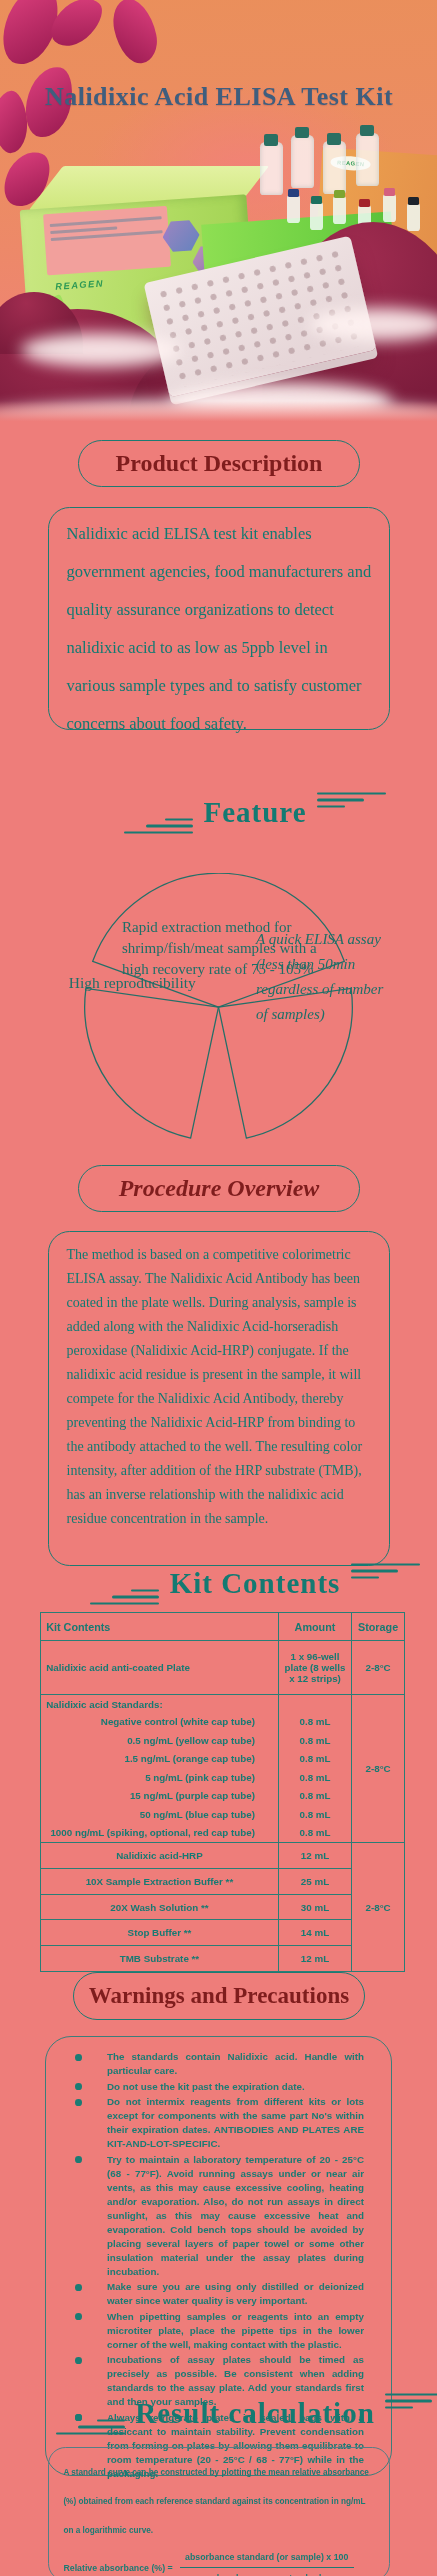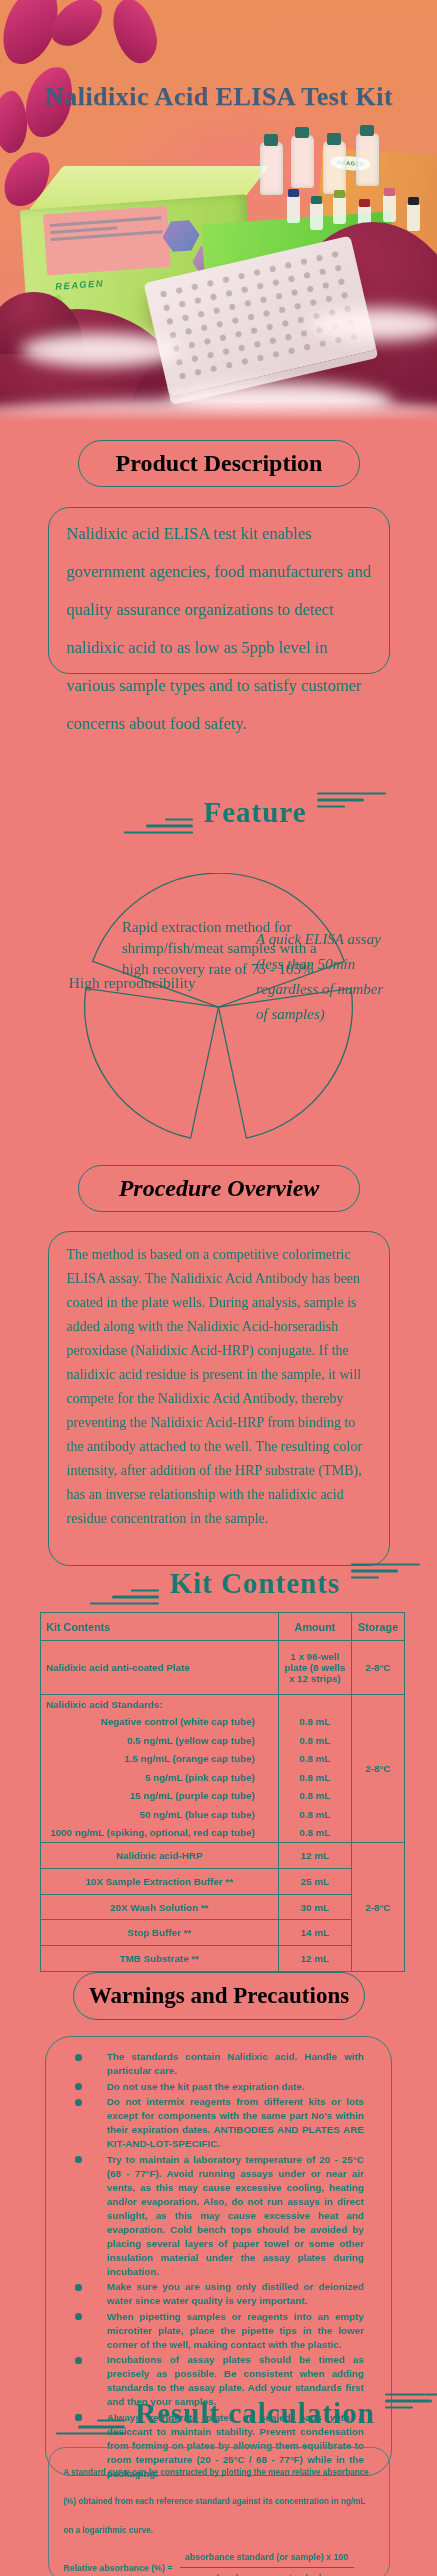--- a/index.html
+++ b/index.html
@@ -83,31 +83,31 @@
       background-image:radial-gradient(circle, rgba(165,135,140,.55) 2.8px, rgba(165,135,140,0) 3.3px);
       background-size:16px 14px;background-position:2.1px 1px;}
   .mist{position:absolute;z-index:7;background:rgba(255,243,242,.9);filter:blur(7.7px);border-radius:50%;}
   .mist.s1{left:20.6px;top:333px;width:160px;height:34px;}
   .mist.s2{left:170px;top:382px;width:222px;height:39px;}
   .mist.s3{right:-10.3px;top:308px;width:139px;height:33px;}
   .mist.s4{left:-20.6px;top:400px;width:484px;height:36px;}
 
   
   .pill{position:absolute;left:50%;transform:translateX(-50%);box-sizing:border-box;
-      border:1.5px solid #1d7a72;border-radius:31px;color:#000000;font-weight:bold;
+      border:1.5px solid #1d7a72;border-radius:31px;color:#7f1d1d;font-weight:bold;
       text-align:center;background:transparent;}
   .pill-lg{width:282px;height:47px;font-size:24px;line-height:44px;}
   #pill-product{top:440px;}
   #pill-procedure{top:1165px;font-style:italic;}
   #pill-warnings{top:1972px;width:292px;height:48px;font-size:23px;line-height:45px;}
 
   
   .round-box{position:absolute;left:48px;width:342px;box-sizing:border-box;
       border:1.5px solid #1d7a72;border-radius:21.6px;color:#117a72;}
-  #desc-box{top:507px;height:167px;padding:7.2px 17.5px;font-size:16.5px;line-height:38px;}
+  #desc-box{top:507px;height:223px;padding:7.2px 17.5px;font-size:16.5px;line-height:38px;}
   #proc-box{top:1231px;height:335px;padding:11.3px 17.5px;font-size:14px;line-height:24px;}
   #warn-box{top:2036px;left:45px;width:347px;height:440px;border-radius:26px;border-color:#3c7d7a;
       font-family:"Liberation Sans","DejaVu Sans",sans-serif;padding:13.4px 0;}
   #result-box{top:2447px;height:134px;border-radius:17.5px;border-color:#557e86;
       font-family:"Liberation Sans","DejaVu Sans",sans-serif;padding:10.3px 14.4px;}
 
   
   .fancy-title{position:absolute;left:0;width:100%;display:flex;justify-content:center;
       align-items:center;gap:10.3px;padding-left:36px;}
   .fancy-title h2{margin:0;font-size:29px;font-weight:bold;color:#147a72;letter-spacing:1px;}

